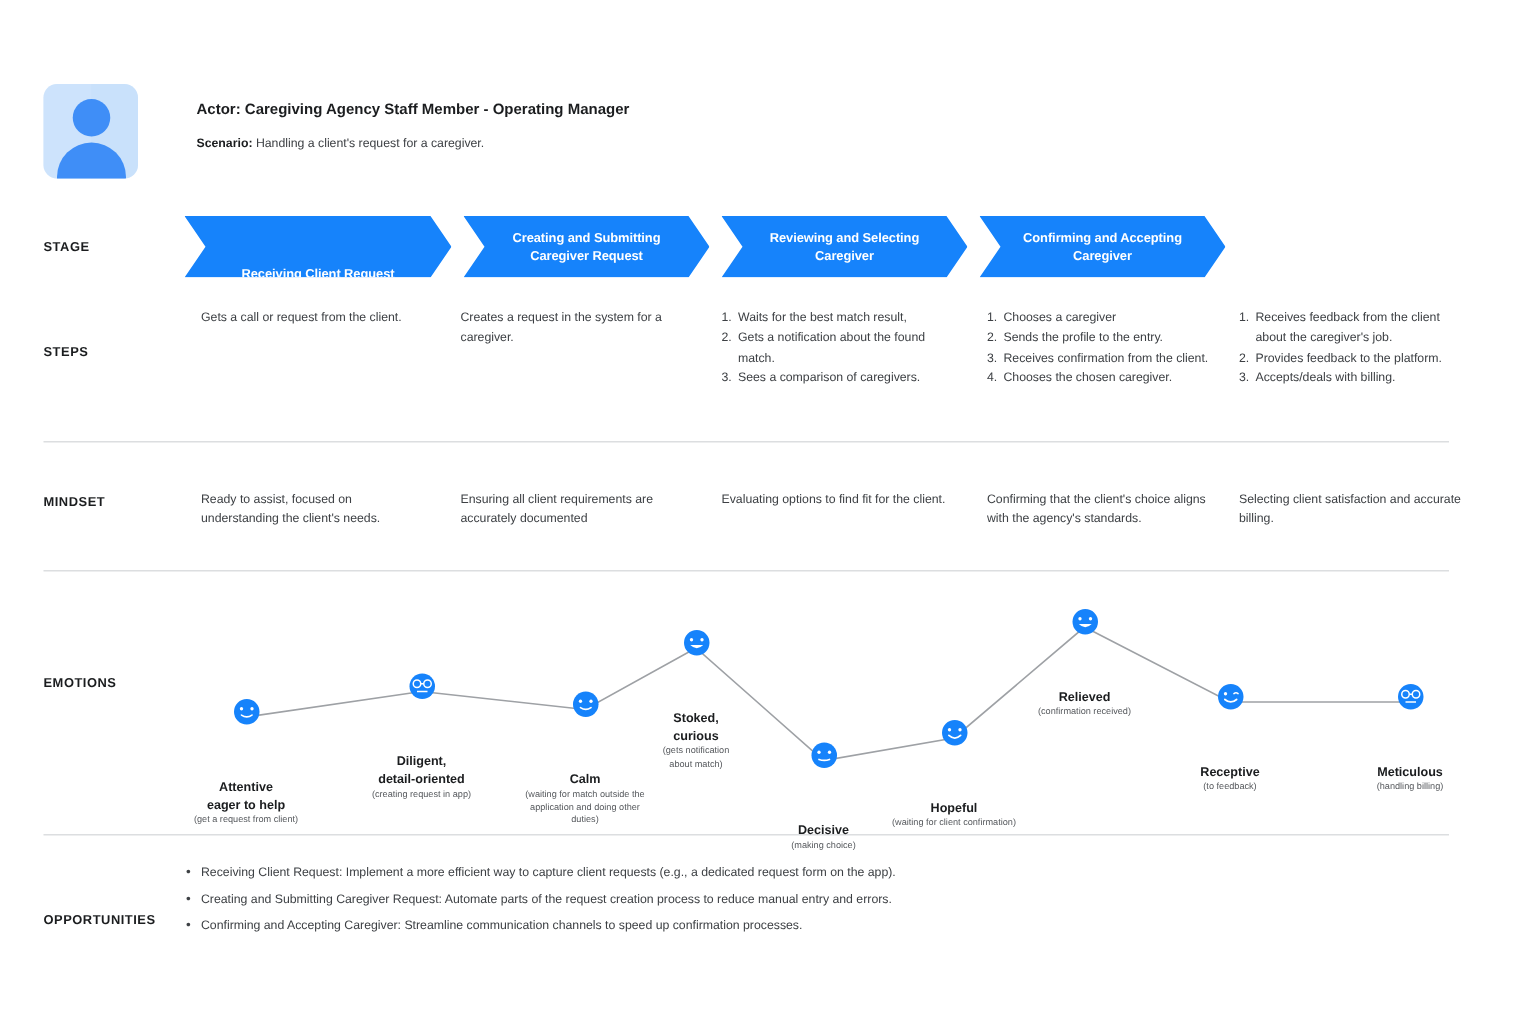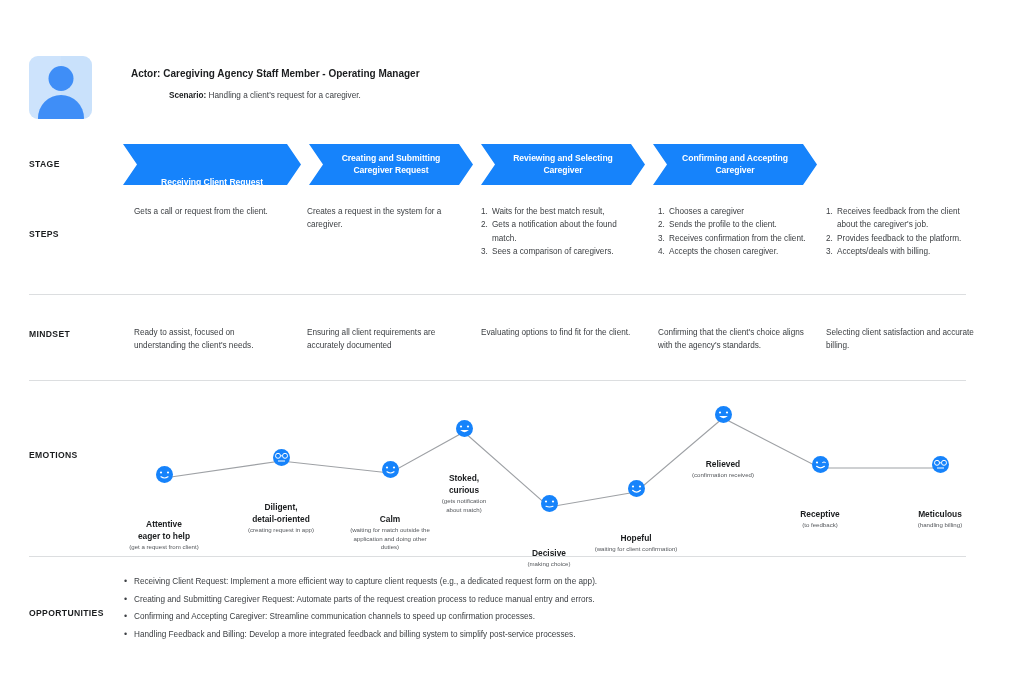--- a/index.html
+++ b/index.html
@@ -41,21 +41,21 @@
     background: rgba(255,255,255,0.16);
   }
   .persona-avatar .shade2 {
     position: absolute; left: 0; top: 0; width: 50%; height: 100%;
     background: rgba(255,255,255,0.22);
   }
 
   .persona-text { position: absolute; left: 131px; top: 66px; width: 560px; }
   .persona-text .row { font-size: 8.2px; line-height: 1.5; color: #3d4044; }
   .persona-text .row.actor { font-weight: bold; color: #1b1d1f; margin-bottom: 9px; font-size: 10px;}
-  .persona-text .row b { font-weight: bold; color: #1b1d1f; margin-left: 38px; }
+  .persona-text .row b { font-weight: bold; color: #1b1d1f; }
   .persona-text .row.scenario { margin-bottom: 2px; }
 
   
   .rowlabel {
     position: absolute; left: 29px;
     font-size: 8.6px; font-weight: bold; letter-spacing: 0.35px;
     color: #1b1d1f; text-transform: uppercase;
   }
   .divider {
     position: absolute; left: 29px; width: 937px; height: 1px;
@@ -174,23 +174,23 @@
       <div class="col" style="left: 481px; top: 205px; width: 152px;">
         <ol>
           <li>Waits for the best match result,</li>
           <li>Gets a notification about the found match.</li>
           <li>Sees a comparison of caregivers.</li>
         </ol>
       </div>
       <div class="col" style="left: 658px; top: 205px; width: 152px;">
         <ol>
           <li>Chooses a caregiver</li>
-          <li>Sends the profile to the client.</li>
+          <li>Sends the profile to the entry.</li>
           <li>Receives confirmation from the client.</li>
-          <li>Accepts the chosen caregiver.</li>
+          <li>Chooses the chosen caregiver.</li>
         </ol>
       </div>
       <div class="col" style="left: 826px; top: 205px; width: 150px;">
         <ol>
           <li>Receives feedback from the client about the caregiver's job.</li>
           <li>Provides feedback to the platform.</li>
           <li>Accepts/deals with billing.</li>
         </ol>
       </div>
     </div>
@@ -315,16 +315,15 @@
           <div class="emo-title">Meticulous</div>
           <div class="emo-sub">(handling billing)</div>
         </div>
       </div>
   </div>
 
   <ul class="opps" id="opps">
       <li>Receiving Client Request: Implement a more efficient way to capture client requests (e.g., a dedicated request form on the app).</li>
       <li>Creating and Submitting Caregiver Request: Automate parts of the request creation process to reduce manual entry and errors.</li>
       <li>Confirming and Accepting Caregiver: Streamline communication channels to speed up confirmation processes.</li>
-      <li>Handling Feedback and Billing: Develop a more integrated feedback and billing system to simplify post-service processes.</li>
     </ul>
 
 </div>
 
 </body></html>

